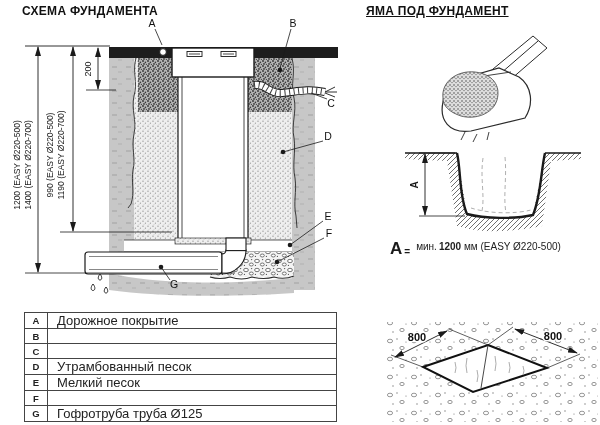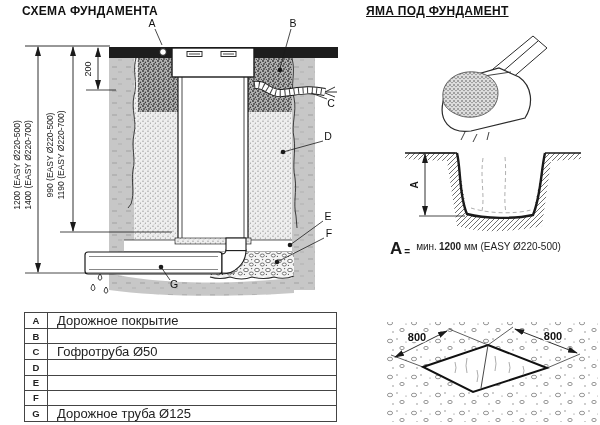--- a/index.html
+++ b/index.html
@@ -269,30 +269,31 @@
   <div id="legend" class="abs">
     <div class="lrow">
       <div class="lkey">A</div>
       <div class="llabel">Дорожное покрытие</div>
     </div>
     <div class="lrow">
       <div class="lkey">B</div>
     </div>
     <div class="lrow">
       <div class="lkey">C</div>
-      <div class="llabel">Гофротруба Ø50</div>
     </div>
     <div class="lrow">
       <div class="lkey">D</div>
+      <div class="llabel">Утрамбованный песок</div>
     </div>
     <div class="lrow">
       <div class="lkey">E</div>
+      <div class="llabel">Мелкий песок</div>
     </div>
     <div class="lrow">
       <div class="lkey">F</div>
     </div>
     <div class="lrow">
       <div class="lkey">G</div>
-      <div class="llabel">Дорожное труба Ø125</div>
+      <div class="llabel">Гофротруба труба Ø125</div>
     </div>
   </div>
 
 </div>
 
 </body></html>

